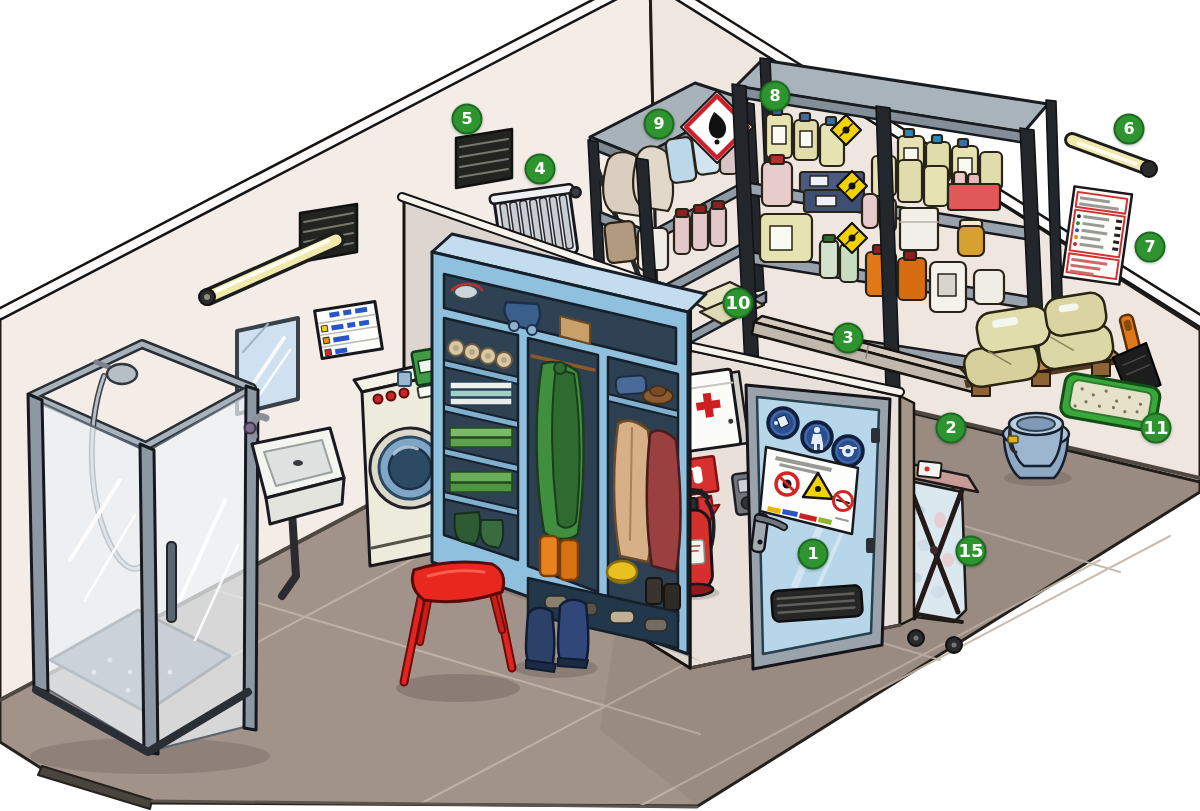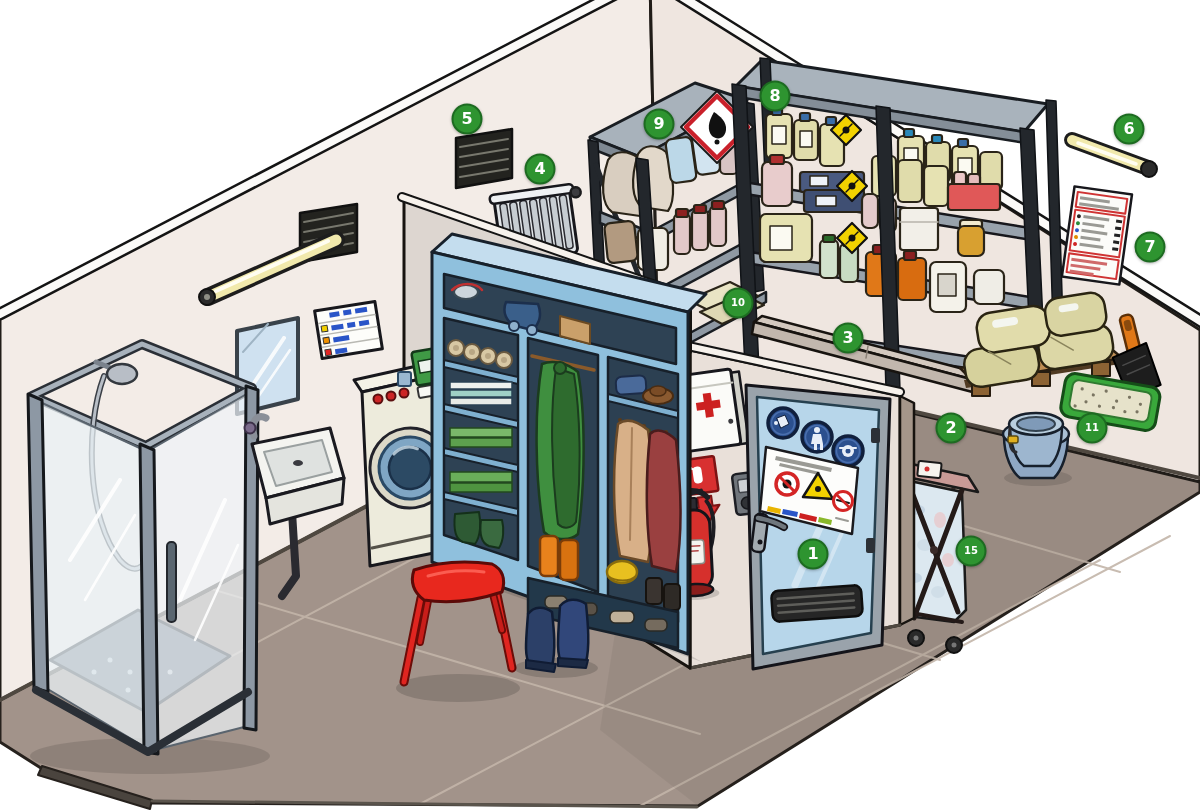--- a/index.html
+++ b/index.html
@@ -4,21 +4,21 @@
 <style>
   html,body{margin:0;padding:0;background:#fff}
   .stage{position:relative;width:1200px;height:811px;background:#fff;overflow:hidden;
          font-family:"DejaVu Sans","Liberation Sans",sans-serif}
   .stage svg{position:absolute;left:0;top:0}
   .marker{position:absolute;width:31px;height:31px;box-sizing:border-box;
           transform:translate(-50%,-50%);
           background:#2e9430;border:2.5px solid #1d6b21;border-radius:50%;
           color:#fff;font-weight:bold;font-size:16px;line-height:25px;text-align:center;
           box-shadow:0 1px 3px rgba(0,0,0,.3);cursor:pointer;user-select:none}
-  .marker.two{font-size:10px}
+  .marker.two{font-size:18px}
 </style>
 </head>
 <body>
 
 <div class="stage">
 <svg width="1200" height="811" viewBox="0 0 1200 811">
 <g stroke="#1c1c1e" stroke-width="2.5" stroke-linejoin="round" stroke-linecap="round">
 
   <g>
     <path d="M0,700 L658,352 L1200,478 L1200,492 L698,806 L150,803 L44,770 L0,742 Z" fill="#a2938a" stroke="#26211d" stroke-width="3"></path>
@@ -660,15 +660,15 @@
   <div class="marker" style="left:813px;top:554px">1</div>
   <div class="marker" style="left:951px;top:428px">2</div>
   <div class="marker" style="left:848px;top:338px">3</div>
   <div class="marker" style="left:540px;top:169px">4</div>
   <div class="marker" style="left:467px;top:119px">5</div>
   <div class="marker" style="left:1129px;top:129px">6</div>
   <div class="marker" style="left:1150px;top:247px">7</div>
   <div class="marker" style="left:775px;top:96px">8</div>
   <div class="marker" style="left:659px;top:124px">9</div>
   <div class="marker two" style="left:738px;top:303px">10</div>
-  <div class="marker two" style="left:1092px;top:428px">11</div>
+  <div class="marker two" style="left:1156px;top:428px">11</div>
   <div class="marker two" style="left:971px;top:551px">15</div>
 </div>
 
 </body></html>

